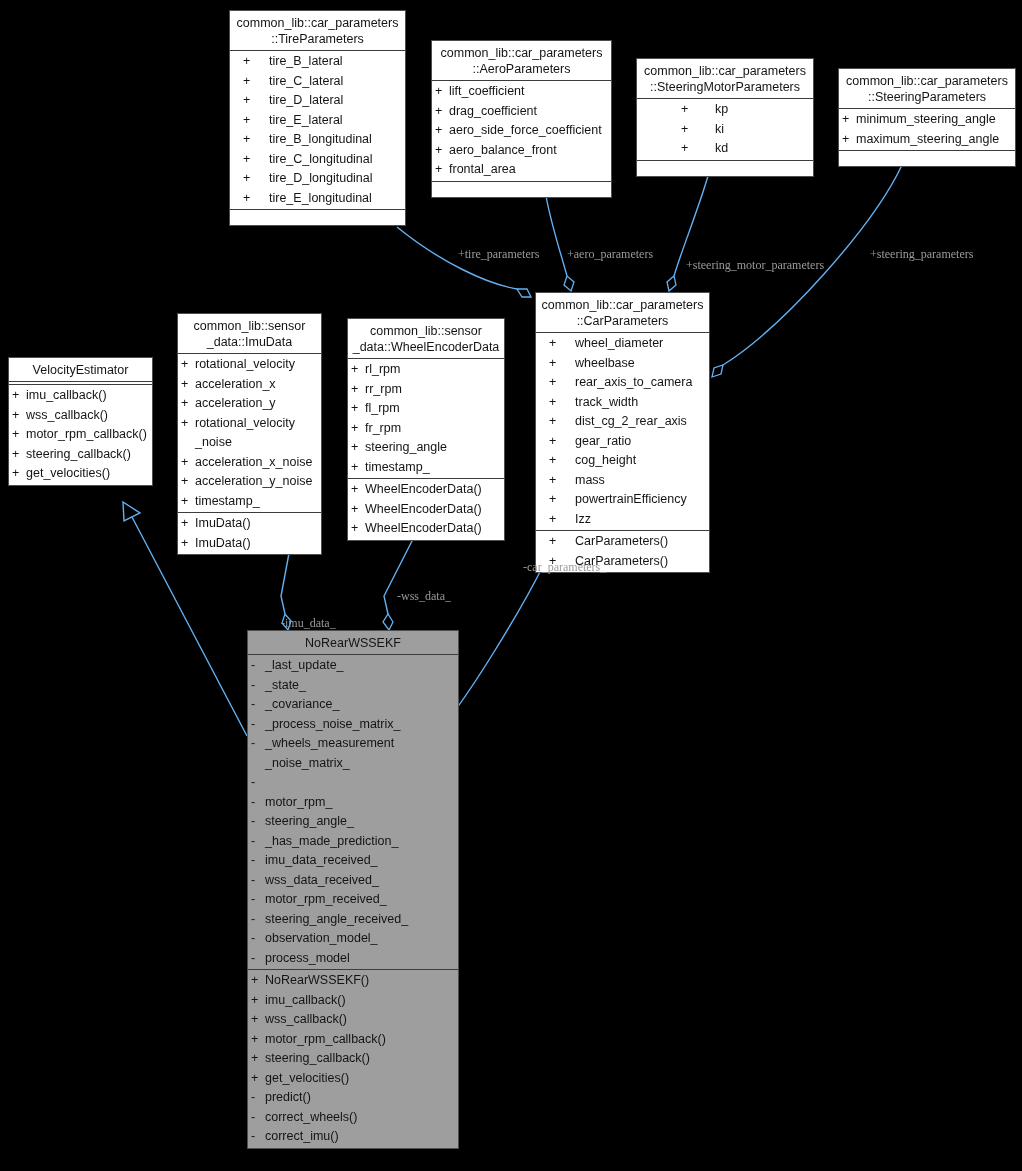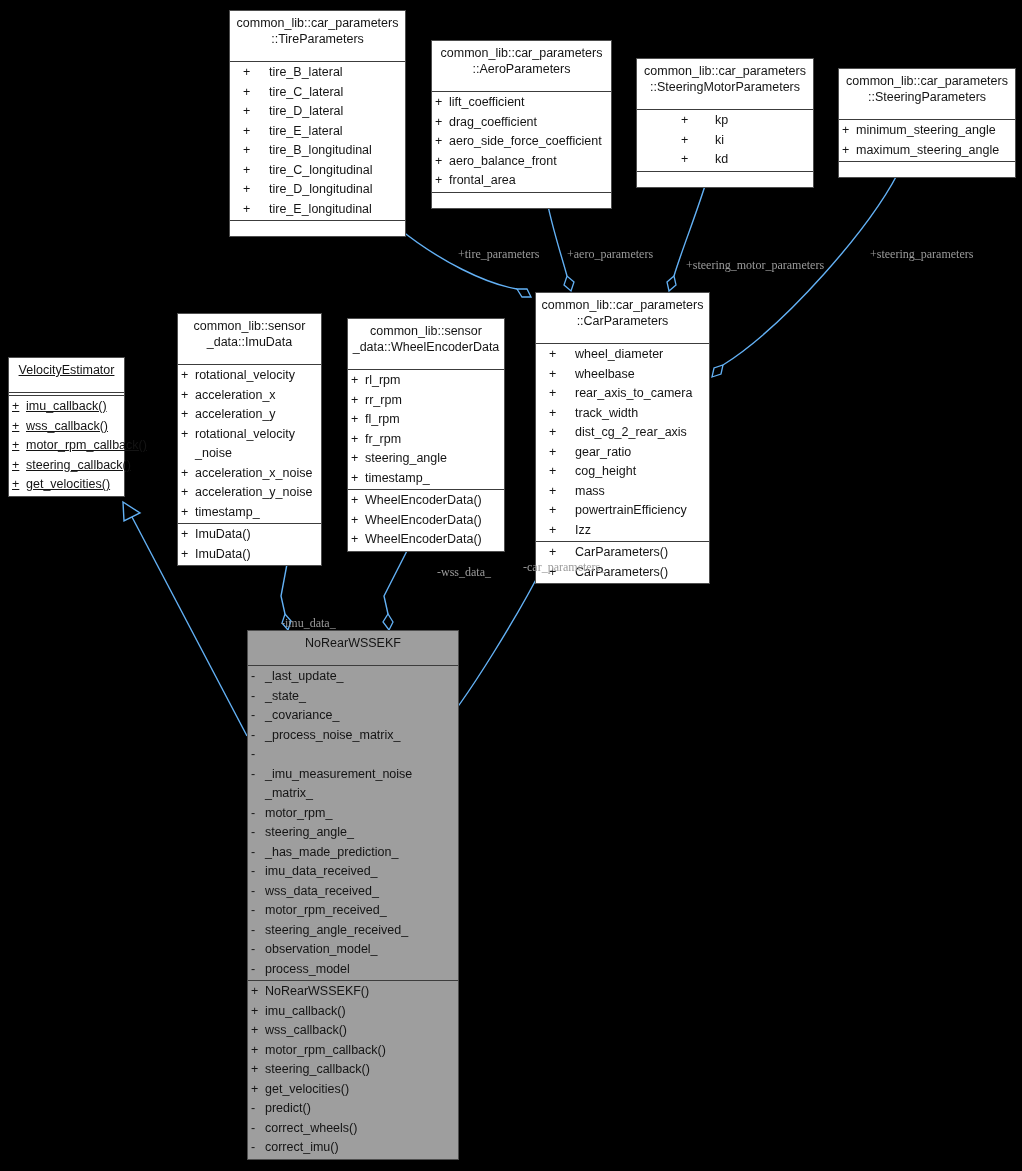--- a/index.html
+++ b/index.html
@@ -18,21 +18,21 @@
   .edges path{fill:none;stroke:var(--edge);stroke-width:1.4px;}
   .edges polygon.dia{fill:#000;stroke:var(--edge);stroke-width:1.3px;}
   .edges polygon.tri{fill:#000;stroke:var(--edge);stroke-width:1.4px;}
   .uml{
     position:absolute;background:var(--node-fill);
     border:1px solid #4e4e4e;color:#141414;font-size:12.5px;
     box-sizing:border-box;
   }
   .uml .title{
     white-space:pre-line;text-align:center;line-height:16px;
-    padding:4px 3px 14px 3px;border-bottom:1px solid var(--sep);
+    padding:4px 3px 3px 3px;border-bottom:1px solid var(--sep);
   }
   .uml .section{border-bottom:1px solid var(--sep);padding:1px 0;}
   .uml .section:last-child{border-bottom:none;}
   .uml .section.empty{height:15px;padding:0;}
   .row{display:flex;line-height:19.5px;padding:0 3px;}
   .row .sign{width:14px;flex:none;text-align:left;}
   .row .nm{white-space:pre;}
   .uml.wide .row{padding-left:13px;}
   .uml.wide .row .sign{width:26px;}
   .uml.center .row{padding-left:44px;}
@@ -65,21 +65,21 @@
 
     <path d="M 290,548 L 281,596 L 285,614"></path>
     <polygon class="dia" points="288,630 291,621 285,614 282,623"></polygon>
     <path d="M 413,539 L 384,596 L 388,614"></path>
     <polygon class="dia" points="389,630 393,622 388,614 383,622"></polygon>
     <path d="M 543,566 C 522,608 466,702 436,734"></path>
     <polygon class="dia" points="427,747 436,743 436,734 428,738"></polygon>
   </svg>
 
   <div id="nodes">
-      <div class="uml" style="left: 8px; top: 357px; width: 117px; text-decoration: underline;">
+      <div class="uml" style="left: 8px; top: 357px; width: 145px;">
         <div class="title">VelocityEstimator</div>
         <div class="section"></div>
         <div class="section">
           <div class="row">
             <span class="sign">+</span>
             <span class="nm">imu_callback()</span>
           </div>
           <div class="row">
             <span class="sign">+</span>
             <span class="nm">wss_callback()</span>
@@ -357,25 +357,25 @@
           <div class="row">
             <span class="sign">-</span>
             <span class="nm">_covariance_</span>
           </div>
           <div class="row">
             <span class="sign">-</span>
             <span class="nm">_process_noise_matrix_</span>
           </div>
           <div class="row">
             <span class="sign">-</span>
-          </div>
-          <div class="row">
-            <span class="sign">-</span>
-            <span class="nm">_imu_measurement_noise
-_matrix_</span>
+            <span class="nm">_wheels_measurement
+_noise_matrix_</span>
+          </div>
+          <div class="row">
+            <span class="sign">-</span>
           </div>
           <div class="row">
             <span class="sign">-</span>
             <span class="nm">motor_rpm_</span>
           </div>
           <div class="row">
             <span class="sign">-</span>
             <span class="nm">steering_angle_</span>
           </div>
           <div class="row">
@@ -446,16 +446,16 @@
           </div>
         </div>
       </div>
     </div>
   <div id="labels">
       <div class="edge-label" style="left: 458px; top: 247px;">+tire_parameters</div>
       <div class="edge-label" style="left: 567px; top: 247px; text-align: center;">+aero_parameters</div>
       <div class="edge-label" style="left: 686px; top: 247px; margin-top: 11px;">+steering_motor_parameters</div>
       <div class="edge-label" style="left: 870px; top: 247px;">+steering_parameters</div>
       <div class="edge-label" style="left: 281px; top: 616px;">-imu_data_</div>
-      <div class="edge-label" style="left: 397px; top: 565px; margin-left: 40px;">-wss_data_</div>
+      <div class="edge-label" style="left: 397px; top: 589px;">-wss_data_</div>
       <div class="edge-label" style="left: 523px; top: 560px;">-car_parameters_</div>
     </div>
 </div>
 
 </body></html>

